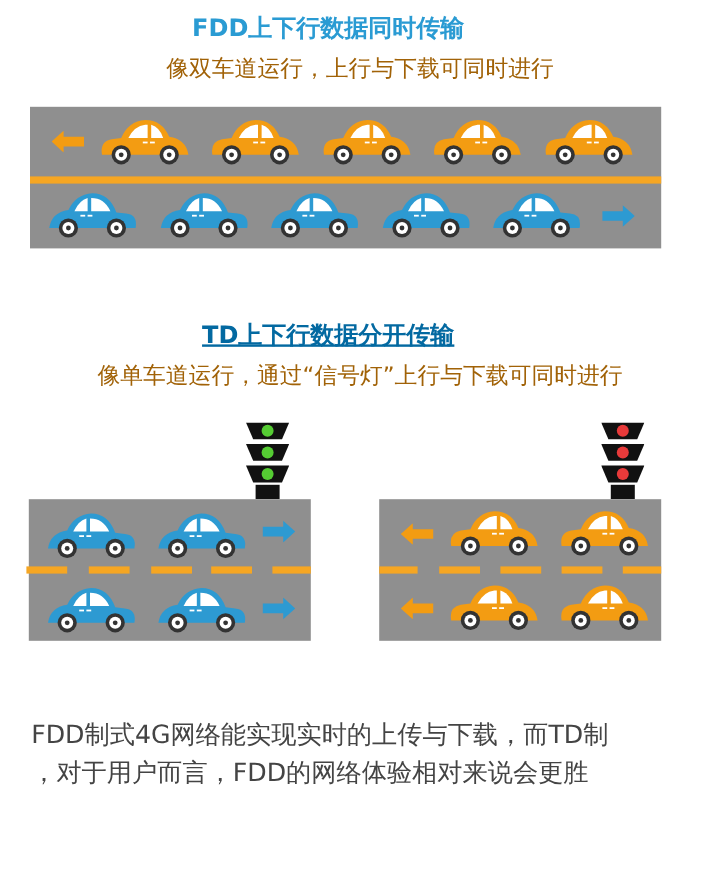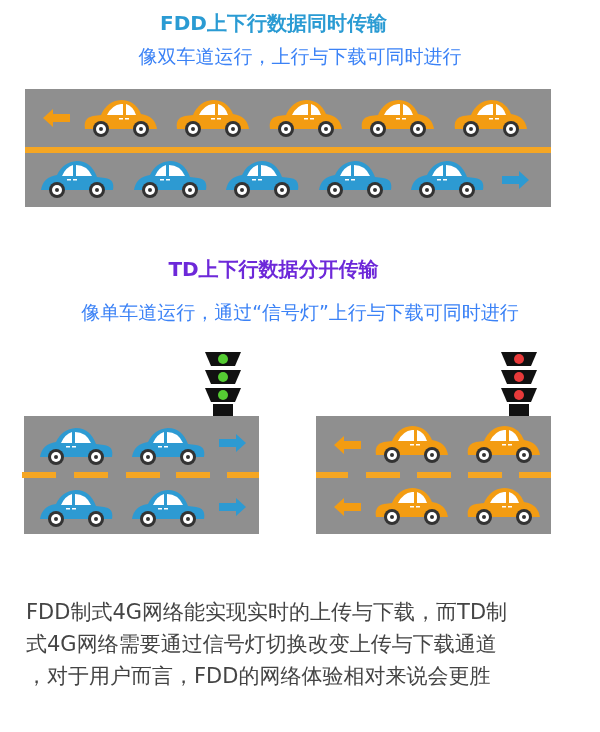--- a/index.html
+++ b/index.html
@@ -1,18 +1,18 @@
 <!DOCTYPE html>
 <html><head>
 <meta charset="utf-8">
 <style>
   html,body{margin:0;padding:0;background:#fff;}
   body{width:600px;height:732px;position:relative;overflow:hidden;font-family:"DejaVu Sans","Liberation Sans",sans-serif;}
   .title{position:absolute;left:0;width:547px;text-align:center;font-weight:bold;font-size:20px;letter-spacing:0px;}
-  .sub{position:absolute;left:0;width:600px;text-align:center;font-size:19px;color:#3b82f6;}
+  .sub{position:absolute;left:0;width:600px;text-align:center;font-size:19px;color:#a16207;}
   .road{position:absolute;background:#8f8f8f;}
   .car{position:absolute;width:78px;height:42px;}
   .arrow{position:absolute;width:28px;height:18px;}
   .light{position:absolute;width:36px;height:64px;}
   .body-text{position:absolute;left:26px;top:596px;width:540px;font-size:21px;line-height:32px;color:#444;}
   .body-text span{display:block;white-space:nowrap;}
   .dash{position:absolute;height:6px;background:#f5a623;}
 </style>
 </head>
 <body>
@@ -113,21 +113,21 @@
       <use href="#car-blue"></use>
     </svg>
   <svg class="car" style="left:384px;top:68px;">
       <use href="#car-blue"></use>
     </svg>
   <svg class="arrow" style="left:476px;top:82px;">
       <use href="#arrow-right"></use>
     </svg>
 </div>
 
-<div class="title" style="top:256px;color:#6d28d9;">TD上下行数据分开传输</div>
+<div class="title" style="top:266px;color:#0369a1;text-decoration:underline;">TD上下行数据分开传输</div>
 <div class="sub" style="top:300px;">像单车道运行，通过“信号灯”上行与下载可同时进行</div>
 
 <svg class="light" style="left:205px;top:352px;">
     <use href="#light-green"></use>
   </svg>
 <svg class="light" style="left:501px;top:352px;">
     <use href="#light-red"></use>
   </svg>
 
 <div class="road" style="left:24px;top:416px;width:235px;height:118px;">
@@ -177,15 +177,14 @@
   <svg class="car" style="left:56px;top:68px;">
       <use href="#car-orange"></use>
     </svg>
   <svg class="car" style="left:148px;top:68px;">
       <use href="#car-orange"></use>
     </svg>
 </div>
 
 <div class="body-text">
   <span>FDD制式4G网络能实现实时的上传与下载，而TD制</span>
-  <span>式4G网络需要通过信号灯切换改变上传与下载通道</span>
   <span>，对于用户而言，FDD的网络体验相对来说会更胜</span>
 </div>
 
 </body></html>

